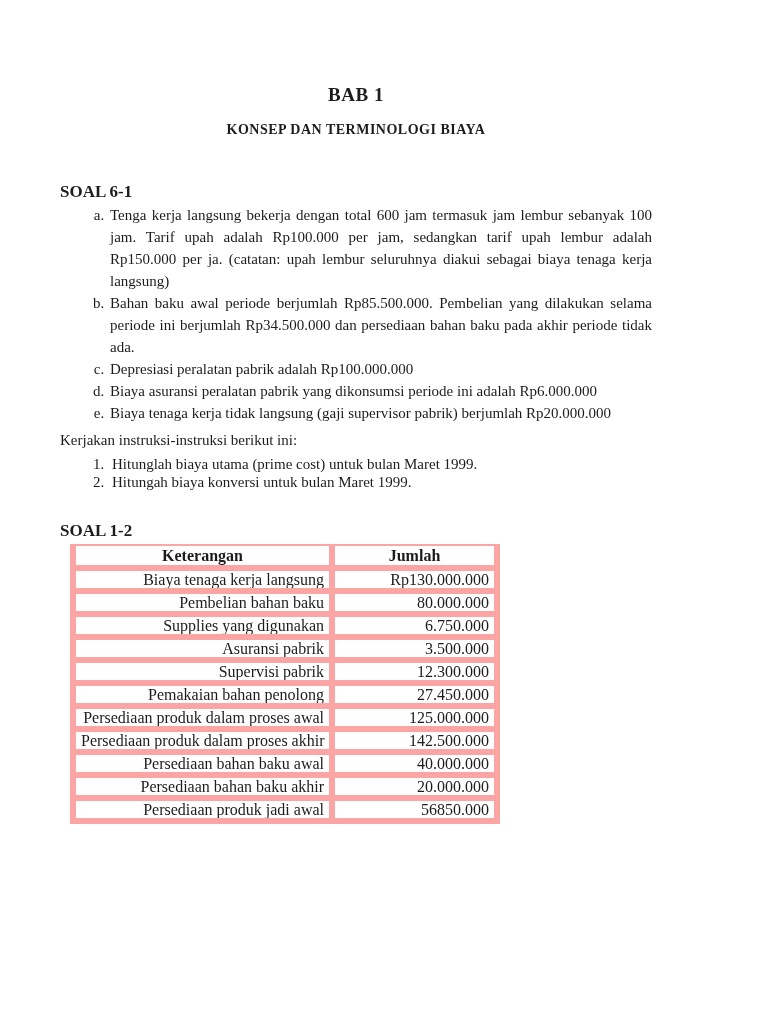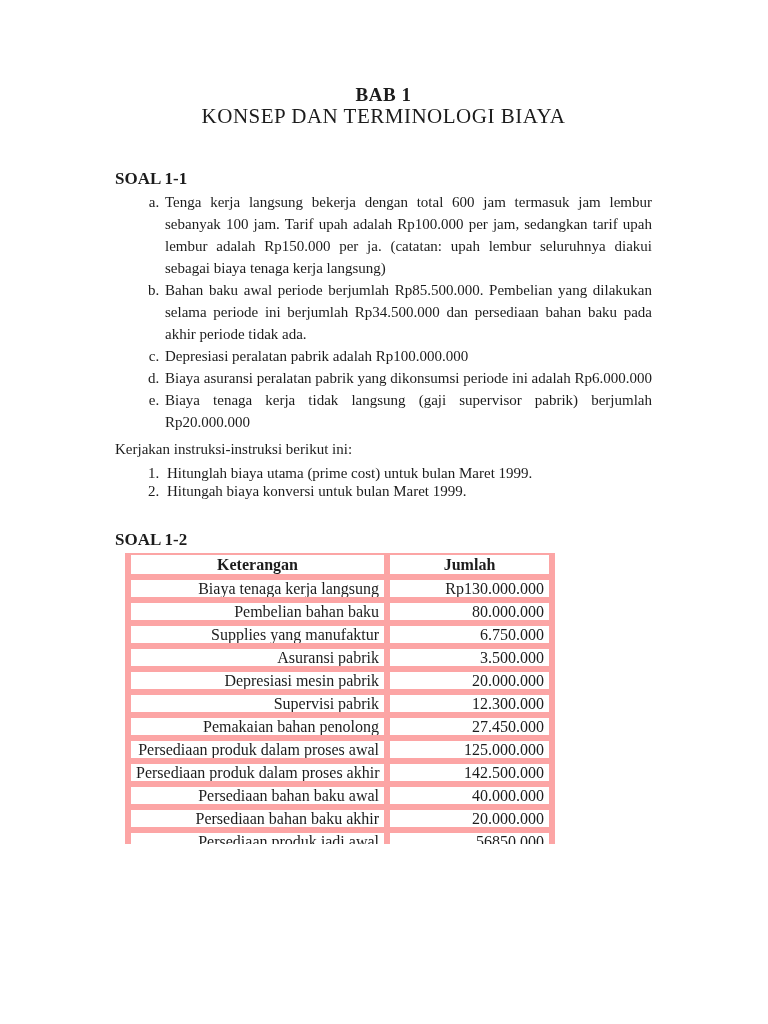--- a/index.html
+++ b/index.html
@@ -9,36 +9,36 @@
   }
   .page {
     position: relative;
     width: 768px;
     height: 844px;
     background: #ffffff;
     font-family: "Liberation Serif", "DejaVu Serif", serif;
     color: #1c1c1c;
     overflow: hidden;
     box-sizing: border-box;
-    padding: 84px 116px 0 115px;
+    padding: 84px 116px 0 60px;
   }
   .title-block {
     text-align: center;
   }
   .chapter-title {
     font-size: 19px;
     font-weight: bold;
     line-height: 21px;
     letter-spacing: 0.5px;
   }
   .chapter-subtitle {
-    font-size: 21px;
-    font-weight: normal;
+    font-size: 14px;
+    font-weight: bold;
     line-height: 21px;
-    margin-top: 1px;
+    margin-top: 14px;
     letter-spacing: 0.5px;
   }
   .soal-heading {
     font-size: 17px;
     font-weight: bold;
     line-height: 20px;
   }
   .soal-heading.first {
     margin-top: 42px;
   }
@@ -109,21 +109,21 @@
 </head>
 <body>
 
 <div class="page">
 
   <div class="title-block">
     <div class="chapter-title">BAB 1</div>
     <div class="chapter-subtitle">KONSEP DAN TERMINOLOGI BIAYA</div>
   </div>
 
-  <div class="soal-heading first">SOAL 1-1</div>
+  <div class="soal-heading first">SOAL 6-1</div>
 
 
   <ol class="alpha-list">
     <li>Tenga kerja langsung bekerja dengan total 600 jam termasuk jam lembur sebanyak 100 jam. Tarif upah adalah Rp100.000 per jam, sedangkan tarif upah lembur adalah Rp150.000 per ja. (catatan: upah lembur seluruhnya diakui sebagai biaya tenaga kerja langsung)</li>
     <li>Bahan baku awal periode berjumlah Rp85.500.000. Pembelian yang dilakukan selama periode ini berjumlah Rp34.500.000 dan persediaan bahan baku pada akhir periode tidak ada.</li>
     <li>Depresiasi peralatan pabrik adalah Rp100.000.000</li>
     <li>Biaya asuransi peralatan pabrik yang dikonsumsi periode ini adalah Rp6.000.000</li>
     <li>Biaya tenaga kerja tidak langsung (gaji supervisor pabrik) berjumlah Rp20.000.000</li>
   </ol>
 
@@ -151,32 +151,28 @@
     <tbody>
       <tr>
         <td class="cell-label">Biaya tenaga kerja langsung</td>
         <td class="cell-value">Rp130.000.000</td>
       </tr>
       <tr>
         <td class="cell-label">Pembelian bahan baku</td>
         <td class="cell-value">80.000.000</td>
       </tr>
       <tr>
-        <td class="cell-label">Supplies yang manufaktur</td>
+        <td class="cell-label">Supplies yang digunakan</td>
         <td class="cell-value">6.750.000</td>
       </tr>
       <tr>
         <td class="cell-label">Asuransi pabrik</td>
         <td class="cell-value">3.500.000</td>
       </tr>
       <tr>
-        <td class="cell-label">Depresiasi mesin pabrik</td>
-        <td class="cell-value">20.000.000</td>
-      </tr>
-      <tr>
         <td class="cell-label">Supervisi pabrik</td>
         <td class="cell-value">12.300.000</td>
       </tr>
       <tr>
         <td class="cell-label">Pemakaian bahan penolong</td>
         <td class="cell-value">27.450.000</td>
       </tr>
       <tr>
         <td class="cell-label">Persediaan produk dalam proses awal</td>
         <td class="cell-value">125.000.000</td>

